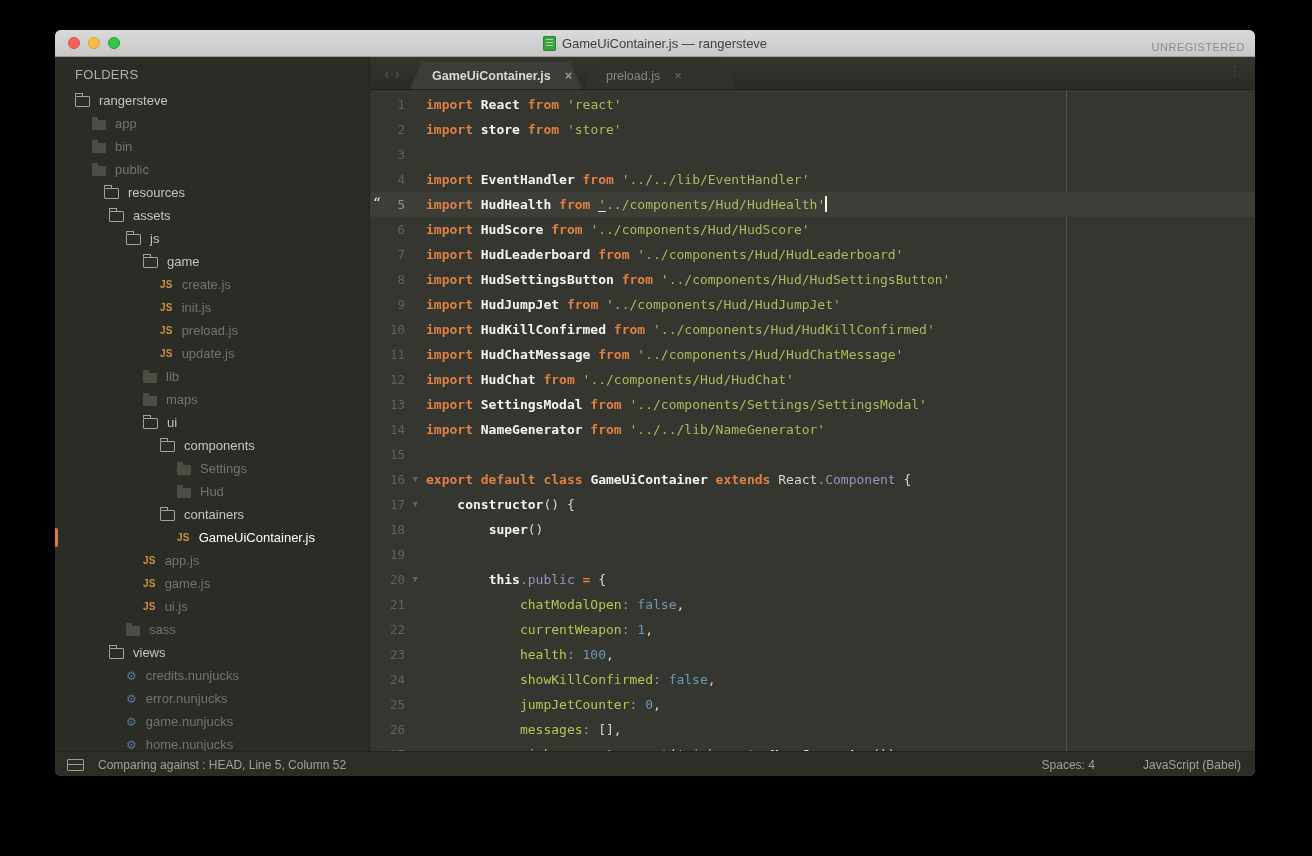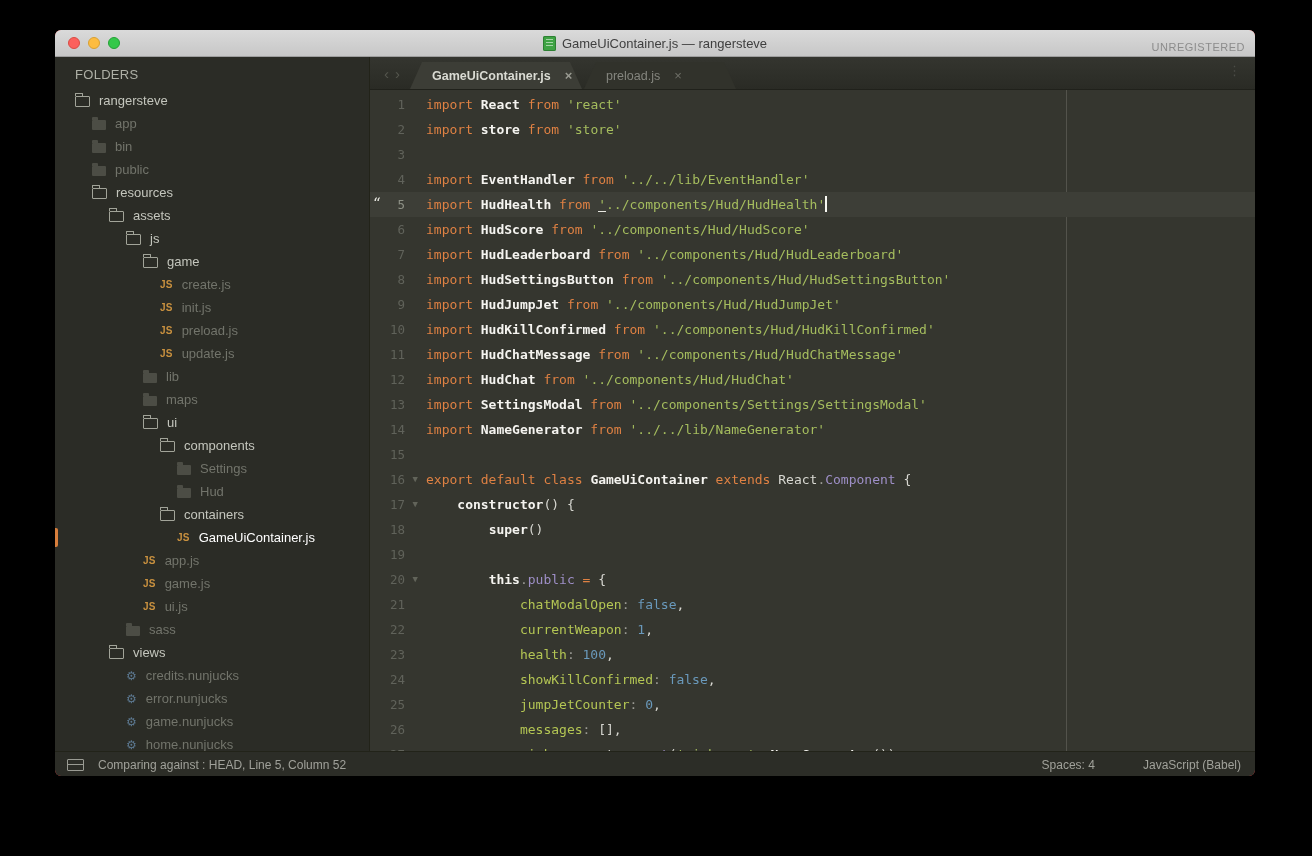--- a/index.html
+++ b/index.html
@@ -59,21 +59,21 @@
   .ruler{position:absolute;left:696px;top:0;bottom:0;width:1px;background:#6b6c64;opacity:.55;}
   .lines{position:relative;padding-top:2px;}
   .line{display:flex;height:25px;line-height:25px;font-family:"DejaVu Sans Mono",monospace;font-size:13px;}
   .line.cur{background:#3d3e37;}
   .gutter{width:56px;flex:none;position:relative;}
   .gutter .num{position:absolute;right:21px;color:#60625a;font-size:12.5px;}
   .line.cur .gutter .num{color:#8d9085;}
   .gutter .fold{position:absolute;right:8px;top:0;color:#62645a;font-size:9px;}
   .gutter .gmark{position:absolute;left:3px;top:-1px;color:#e6e6df;font-size:15px;font-family:"DejaVu Serif",serif;}
   .code{white-space:pre;flex:1;color:#d8d8d2;}
-  .tk-k{color:#df8143;}
+  .tk-k{color:#df8143;font-weight:bold;}
   .tk-b{color:#f5f4f0;font-weight:bold;}
   .tk-w{color:#d8d8d2;}
   .tk-pn{color:#9a9a94;}
   .tk-s{color:#a5bd5e;}
   .tk-su{color:#a5bd5e;box-shadow:inset 0 -2px 0 -1px #e8e8e2;}
   .tk-pr{color:#b4c654;}
   .tk-c{color:#6a99bb;}
   .tk-lv{color:#9e8fc7;}
   .caret{display:inline-block;width:2px;height:16px;background:#f8f8f2;vertical-align:-3px;}
   
@@ -117,21 +117,21 @@
               <span class="lbl">app</span>
             </div>
             <div class="tree-row tone-dim" style="padding-left: 37px;">
               <span class="ico f-closed"></span>
               <span class="lbl">bin</span>
             </div>
             <div class="tree-row tone-dim" style="padding-left: 37px;">
               <span class="ico f-closed"></span>
               <span class="lbl">public</span>
             </div>
-            <div class="tree-row tone-bright" style="padding-left: 37px;">
+            <div class="tree-row tone-bright" style="padding-left: 37px; margin-left: 12px;">
               <span class="ico f-open"></span>
               <span class="lbl">resources</span>
             </div>
             <div class="tree-row tone-bright" style="padding-left: 54px;">
               <span class="ico f-open"></span>
               <span class="lbl">assets</span>
             </div>
             <div class="tree-row tone-bright" style="padding-left: 71px;">
               <span class="ico f-open"></span>
               <span class="lbl">js</span>

